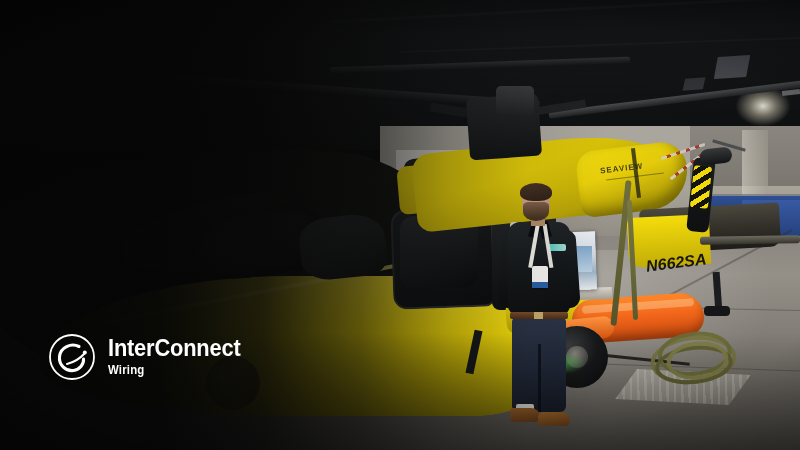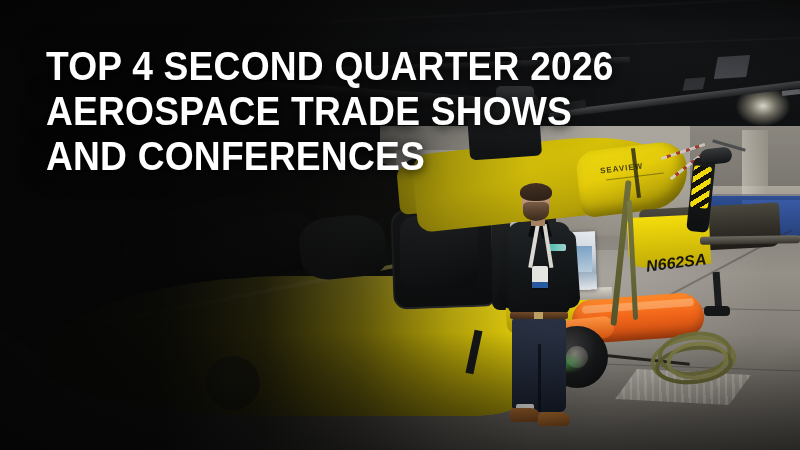--- a/index.html
+++ b/index.html
@@ -404,20 +404,30 @@
       <div class="beard"></div>
       <div class="hair"></div>
     </div>
 
     <div class="grad-top"></div>
     <div class="grad-bottom"></div>
     <div class="grad-left"></div>
     <div class="grad-edge"></div>
   </div>
 
-  <div class="headline">
-    <div class="headline-line">TOP 4 SECOND QUARTER 2026</div>
-    <div class="headline-line">AEROSPACE TRADE SHOWS</div>
-    <div class="headline-line">AND CONFERENCES</div>
+
+  <div class="logo">
+    <span class="logo-mark">
+      <svg viewBox="0 0 50 50" width="50" height="50">
+        <circle cx="25" cy="25" r="22" fill="none" stroke="#ffffff" stroke-width="1.8"></circle>
+        <path d="M32 14.5 C24 10.5, 13.5 15.5, 12.5 24.5 C11.6 33, 19 39.5, 26.5 38.5
+                 C33 37.6, 37 32, 36.5 27" fill="none" stroke="#ffffff" stroke-width="3.1" stroke-linecap="round"></path>
+        <path d="M20 32 C26 30.5, 33 26.5, 37.5 21.5" fill="none" stroke="#ffffff" stroke-width="2.1" stroke-linecap="round"></path>
+        <circle cx="37.8" cy="20.6" r="2.0" fill="#ffffff"></circle>
+      </svg>
+    </span>
+    <span class="logo-text">
+      <span class="logo-name">InterConnect</span>
+      <span class="logo-sub">Wiring</span>
+    </span>
   </div>
 
-
 </div>
 
 </body></html>

